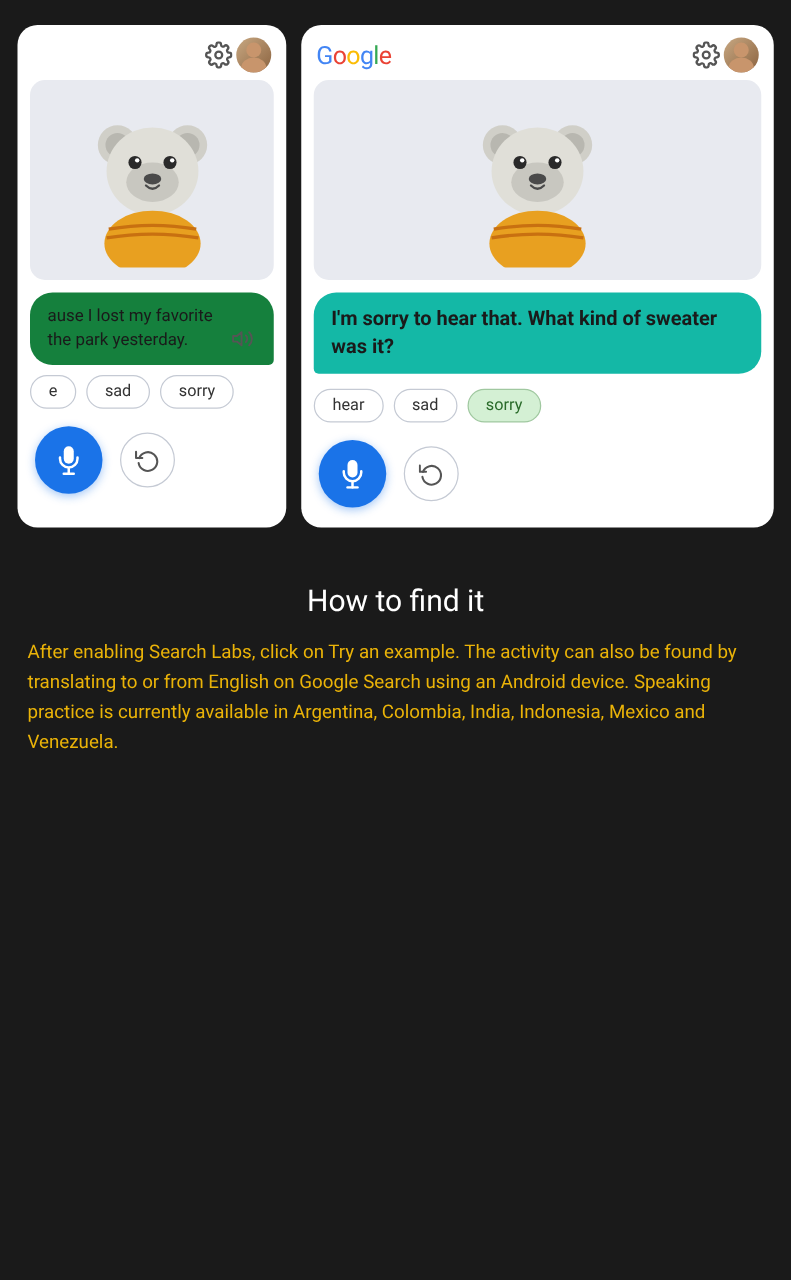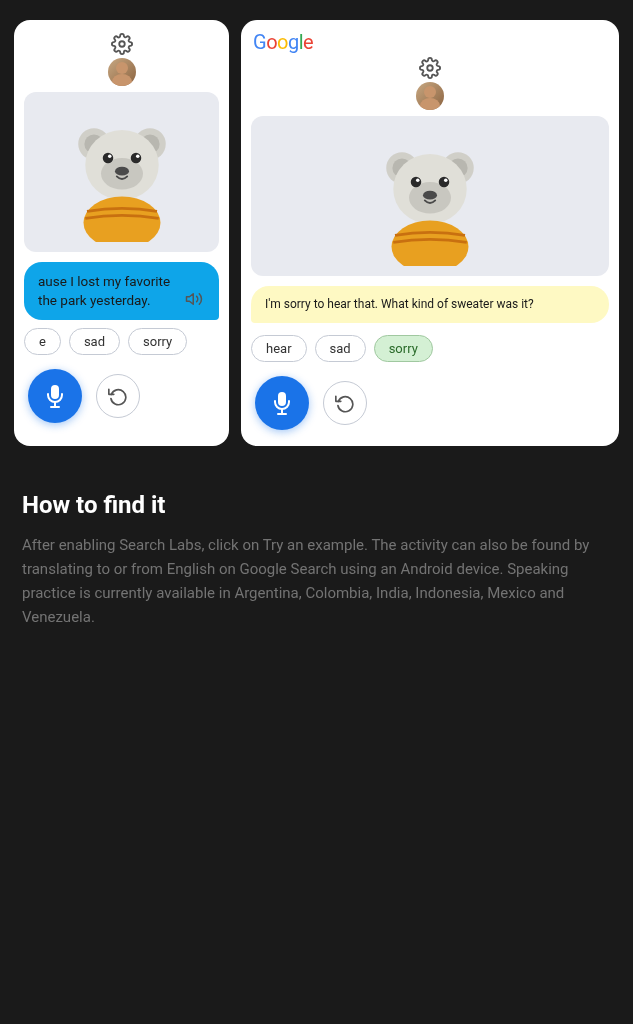--- a/index.html
+++ b/index.html
@@ -23,21 +23,20 @@
       flex: 1;
       overflow: hidden;
       padding-bottom: 16px;
     }
 
     .phone-header {
       display: flex;
       justify-content: flex-end;
       align-items: center;
       padding: 10px 12px 6px 12px;
-      flex-direction: column;
     }
 
     .google-logo {
       margin-right: auto;
       font-size: 20px;
       font-weight: 400;
       letter-spacing: -0.5px;
     }
     .google-logo .g-blue { color: #4285F4; }
     .google-logo .g-red { color: #EA4335; }
@@ -70,21 +69,21 @@
       overflow: hidden;
     }
 
     
     .bear-svg {
       width: 140px;
       height: 140px;
     }
 
     .chat-bubble-user {
-      background: #0ea5e9;
+      background: #15803d;
       border-radius: 18px 18px 4px 18px;
       padding: 10px 14px;
       margin: 0 10px 8px 10px;
       font-size: 13.5px;
       line-height: 1.4;
       color: #1a1a1a;
       display: flex;
       align-items: flex-end;
       gap: 8px;
     }
@@ -92,27 +91,28 @@
     .chat-bubble-user .bubble-text { flex: 1; }
 
     .sound-icon {
       width: 22px; height: 22px;
       flex-shrink: 0;
       color: #555;
       display: flex; align-items: center; justify-content: center;
     }
 
     .chat-bubble-ai {
-      background: #fef9c3;
+      background: #14b8a6;
       border-radius: 18px 18px 18px 4px;
       padding: 10px 14px;
       margin: 0 10px 12px 10px;
-      font-size: 12px;
+      font-size: 16px;
       line-height: 1.4;
       color: #1a1a1a;
+      font-weight: bold;
     }
 
     .suggestion-chips {
       display: flex;
       gap: 8px;
       padding: 0 10px;
       margin-bottom: 14px;
       flex-wrap: wrap;
     }
 
@@ -174,27 +174,28 @@
     }
 
     
     .bottom-text-section {
       padding: 28px 22px 28px 22px;
     }
 
     .section-title {
       color: #ffffff;
       font-size: 24px;
-      font-weight: 700;
+      font-weight: 400;
       margin-bottom: 12px;
       line-height: 1.3;
+      text-align: center;
     }
 
     .section-body {
-      color: #737373;
+      color: #eab308;
       font-size: 15px;
       line-height: 1.6;
       margin-bottom: 28px;
     }
 
     .divider-section {
       margin-bottom: 0;
     }
   </style>
 </head>

